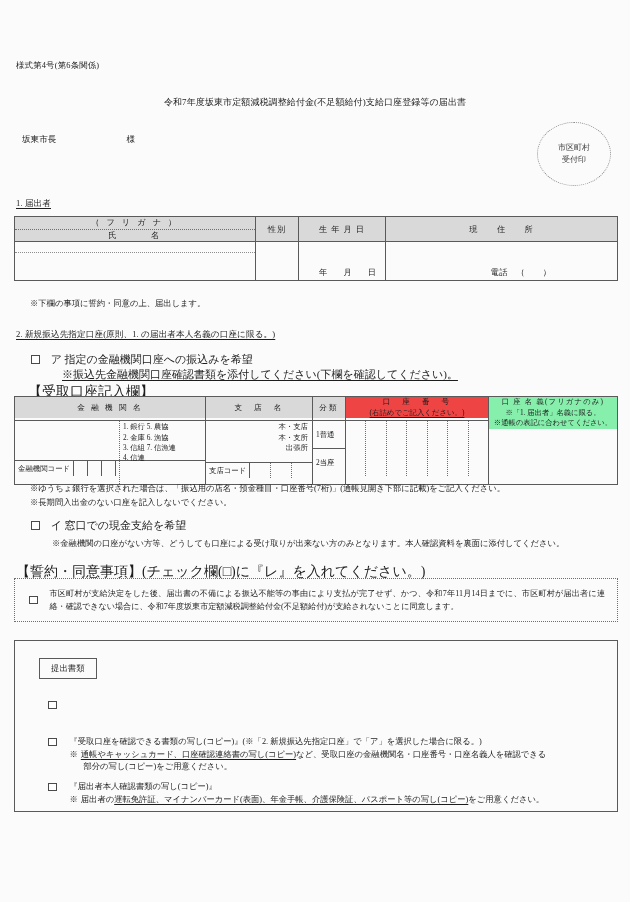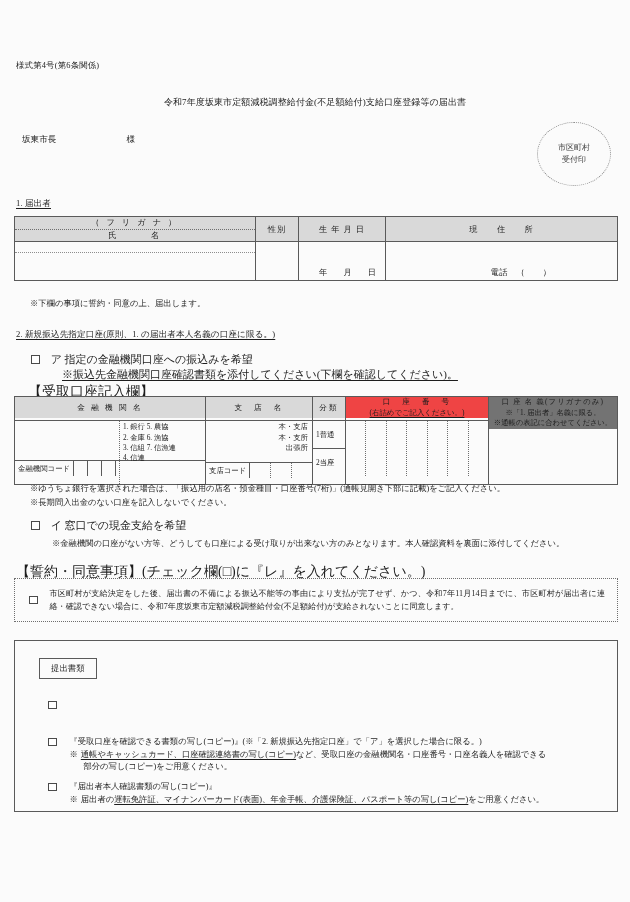--- a/index.html
+++ b/index.html
@@ -185,21 +185,21 @@
     height: 21px;
     display: flex;
     flex-direction: column;
     align-items: center;
     justify-content: center;
     line-height: 1.35;
   }
   .bank-h2 .l1 { letter-spacing: 2.2px; }
   .bank-h2 .l2 { font-size: 7.4px; }
   .acct-name-h {
-    background: #737373;
+    background: #86efac;
     height: 32px;
     display: flex;
     flex-direction: column;
     align-items: center;
     justify-content: center;
     line-height: 1.5;
     font-size: 7.3px;
   }
   .acct-name-h .l1 { letter-spacing: 1.2px; }
 

